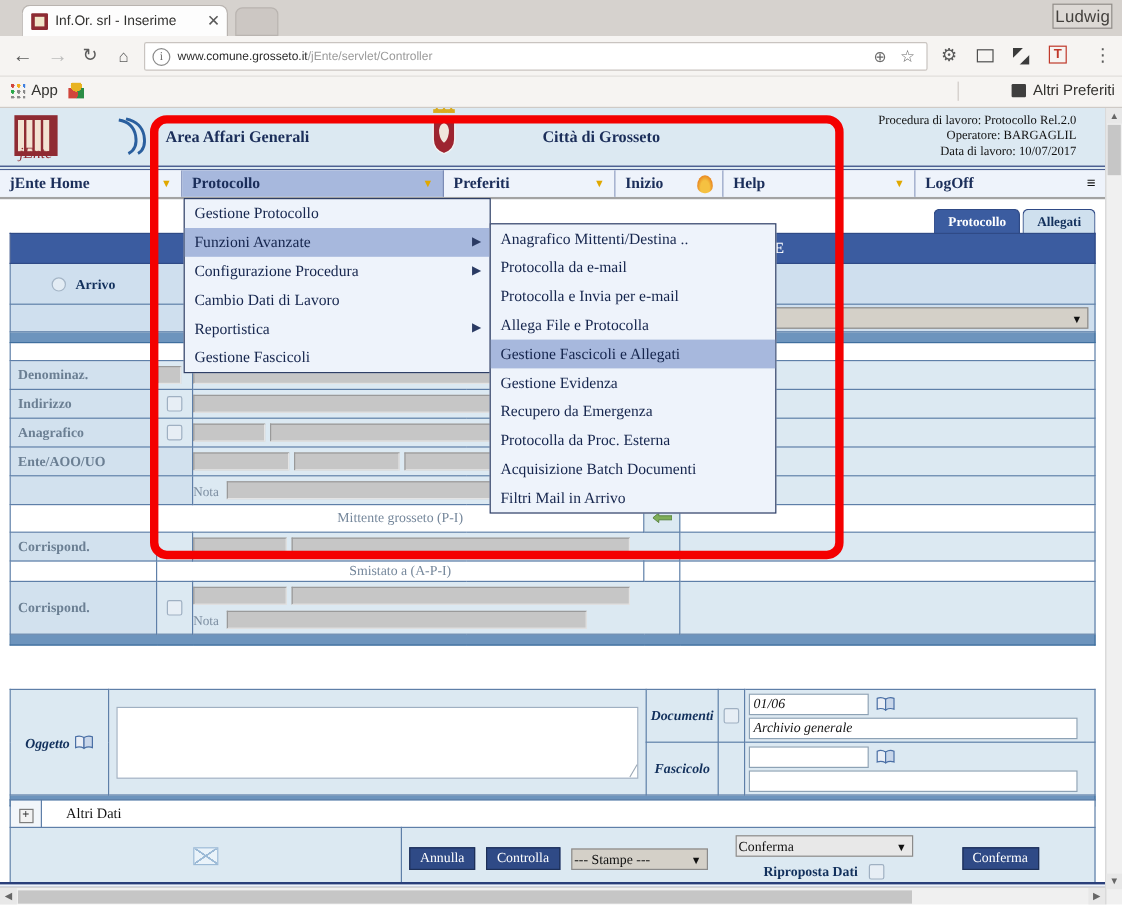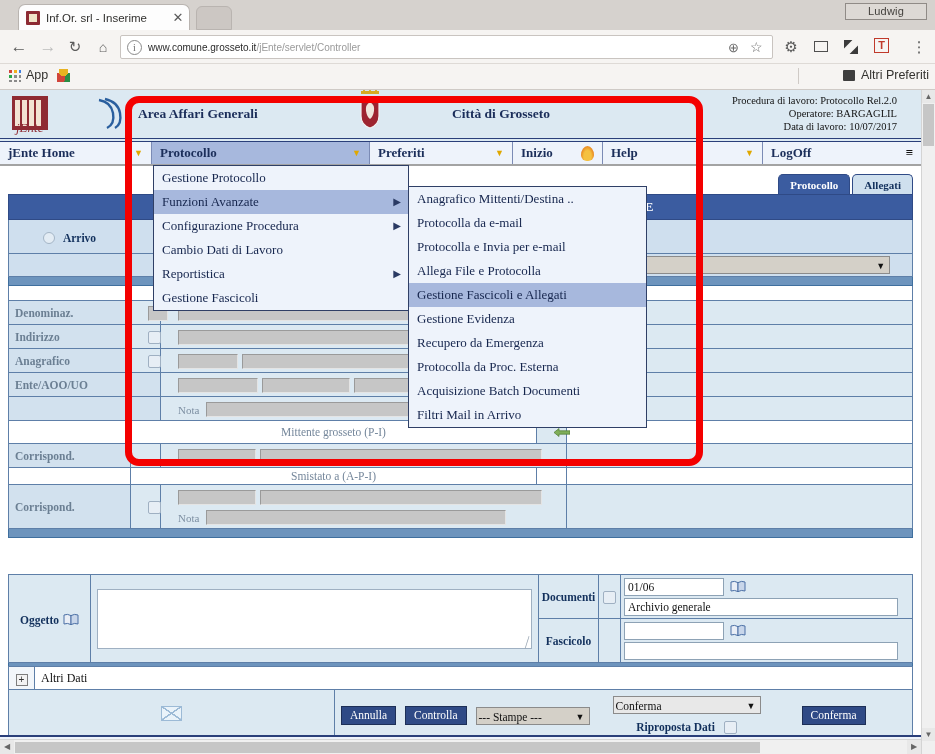--- a/index.html
+++ b/index.html
@@ -44,22 +44,22 @@
     flex: 0 0 14px; font-size: 13px; color: #5a5a5a; text-align: center;
     line-height: 14px; margin-right: 4px; cursor: pointer;
   }
   .tab-new {
     position: absolute; left: 196px; top: 6px; width: 36px; height: 24px;
     background: #ccc7c3; border: 1px solid #b9b4b0;
     border-top-left-radius: 6px; border-top-right-radius: 6px;
   }
   .win-badge {
     position: absolute; right: 8px; top: 3px;
-    border: 1px solid #908b87; padding: 1px 22px 2px;
-    font-size: 11px; color: #43403d; background: #ddd9d5;
+    border: 1px solid #908b87; padding: 1px 1px 2px;
+    font-size: 14px; color: #43403d; background: #ddd9d5;
     letter-spacing: .2px;
   }
 
   .chrome-toolbar {
     position: absolute; left: 0; top: 30px; width: 935px; height: 34px;
     background: #f6f4f2; border-bottom: 1px solid #dedad6;
   }
   .nav-btn {
     position: absolute; top: 7px; width: 20px; height: 20px;
     text-align: center; line-height: 20px; font-size: 17px; color: #5c5c5c;
@@ -238,21 +238,21 @@
     background: #3b5ca0; color: #fff; font-weight: bold; font-size: 13px;
     text-align: center; height: 25px; letter-spacing: .3px;
     border: 1px solid #2f4a86;
   }
   .lbl {
     background: #d2e1ee; color: #6b7f93; font-weight: bold; font-size: 11.5px;
     padding: 0 6px; border: 1px solid #5e7fa8; height: 24px;
     font-family: "Liberation Serif", serif;
   }
   .lbl-dark { color: #12305c; }
-  .cellbox { border: 1px solid #5e7fa8; background: #dce9f2; padding: 2px 17px; }
+  .cellbox { border: 1px solid #5e7fa8; background: #dce9f2; padding: 2px 0; }
   .cellwhite { border: 1px solid #5e7fa8; background: #ffffff; padding: 2px 3px; }
   .ipt {
     display: inline-block; height: 15px; background: #c6c6c6;
     border-top: 1px solid #9a9a9a; border-left: 1px solid #9a9a9a;
     border-right: 1px solid #e4e4e4; border-bottom: 1px solid #e4e4e4;
     vertical-align: middle;
   }
   .cb {
     display: inline-block; width: 13px; height: 13px; background: #e7eef5;
     border: 1px solid #9fb0c2; border-radius: 2px; vertical-align: middle;
@@ -284,21 +284,21 @@
     border-right: 1px solid #3f6f9e; border-top: 1px solid #3f6f9e; border-bottom: 1px solid #3f6f9e;
   }
   .book-ico { display: inline-block; width: 16px; height: 13px; vertical-align: middle; }
 
   
   .obj-table {
     position: absolute; left: 8px; top: 408px; width: 904px;
     border-collapse: collapse; table-layout: fixed;
     font-family: "Liberation Serif", serif;
   }
-  .obj-cell { border: 1px solid #5e7fa8; background: #dce9f2; }
+  .obj-cell { border: 1px solid #5e7fa8; background: #dce9f2; font-style: italic; }
   .obj-textarea {
     width: 100%; height: 60px; background: #fff; border: 1px solid #9fb0c2;
     position: relative;
   }
   .obj-textarea .grip {
     position: absolute; right: 1px; bottom: 0px; font-size: 10px; color: #9aa7b4;
     transform: rotate(45deg);
   }
   .txtin {
     background: #fff; border: 1px solid #8da2b5; height: 18px;
@@ -712,21 +712,21 @@
         <colgroup>
           <col style="width:26px">
             <col style="width:300px">
             <col style="width:578px">
         </colgroup>
         <tbody>
             <tr>
           <td class="cellwhite" style="text-align:center;height:22px;background:#f2f6fa">
             <span class="plus-box">+</span>
           </td>
-          <td class="cellwhite" colspan="2" style="font-size:12px;color:#111;padding-left:6px">Altri Dati</td>
+          <td class="cellwhite" colspan="2" style="font-size:12px;color:#111;padding-left:20px">Altri Dati</td>
         </tr>
         <tr>
           <td class="cellbox" colspan="2" style="text-align:center;height:52px">
             <span class="envelope"></span>
           </td>
           <td class="cellbox" style="padding:4px 6px">
             <div style="display:flex;align-items:center;gap:9px">
               <span class="btn-blue">Annulla</span>
               <span class="btn-blue">Controlla</span>
               <span class="sel-ctl" style="width:114px">

